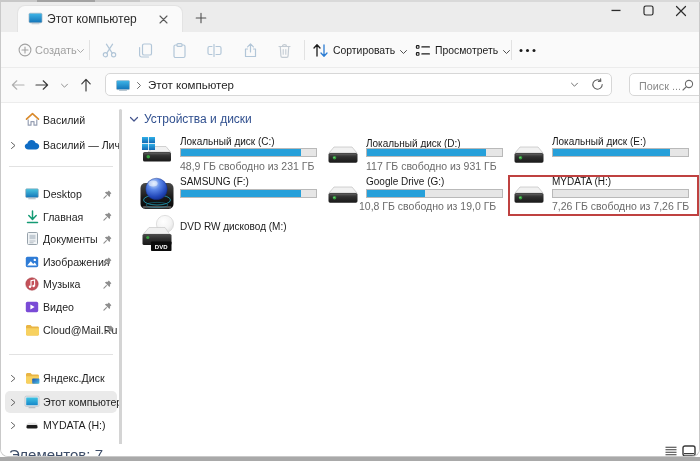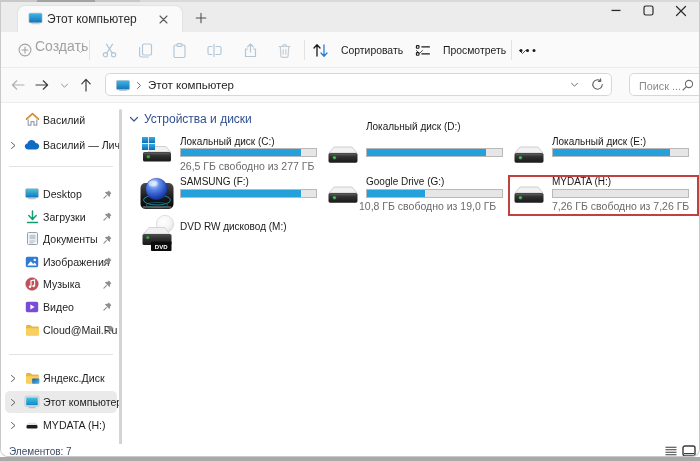--- a/index.html
+++ b/index.html
@@ -33,21 +33,21 @@
 #content { left:0; top:101px; width:698px; height:341px; background:#fff; }
 #statusbar { left:0; top:442px; width:698px; height:13px; background:#fff; }
 .sep { width:1px; background:#e2e2e2; }
 .icn { position:absolute; }
 .sbitem { position:absolute; left:0; width:118px; height:22px; overflow:hidden; }
 .sbtext { position:absolute; left:42px; top:50%; transform:translateY(-50%);
   font-size:10.6px; color:#1f1f1f; white-space:nowrap; }
 .tile-label { position:absolute; font-size:10px; color:#191919; white-space:nowrap; }
 .tile-sub { position:absolute; font-size:10.5px; color:#6b6b6b; white-space:nowrap; }
 .tbi { top:9.5px; }
-.tgrp { display:flex; align-items:center; gap:12px; font-size:10.4px; color:#1b1b1b; }
+.tgrp { display:flex; align-items:center; gap:4px; font-size:10.4px; color:#1b1b1b; }
 .bar { position:absolute; width:137px; height:9px; border:1px solid #b9b9b9; background:#e6e6e6; }
 .barfill { position:absolute; top:0; left:0; height:7px; background:#26a0da; }
 </style>
 </head>
 <body>
 <div id="stage">
 <svg width="0" height="0" style="position:absolute">
   <defs>
     <g id="symchev">
           <path d="M1.5 1.5 L5 4.5 L1.5 7.5" fill="none" stroke="#5f5f5f" stroke-width="1" stroke-linecap="round" stroke-linejoin="round"></path>
@@ -104,21 +104,21 @@
       <rect x="1" y="1" width="9" height="9" rx="1.8" fill="none" stroke="#2c2c2c" stroke-width="1.2"></rect>
     </svg>
     <svg class="abs" style="left:674px;top:2.5px" width="12" height="12" viewBox="0 0 12 12">
       <path d="M1.5 1.5 L10.5 10.5 M10.5 1.5 L1.5 10.5" stroke="#2c2c2c" stroke-width="1.2" stroke-linecap="round"></path>
     </svg>
     <div class="abs" id="toolbar">
       <svg class="icn" style="left:17px;top:11px" width="14" height="14" viewBox="0 0 14 14">
         <circle cx="7" cy="7" r="5.9" fill="none" stroke="#a2a2a2" stroke-width="1.1"></circle>
         <path d="M7 4 L7 10 M4 7 L10 7" stroke="#a2a2a2" stroke-width="1.1" stroke-linecap="round"></path>
       </svg>
-      <div class="abs" style="left:34px;top:6px;font-size:14px;color:#a2a2a2">Создать</div>
+      <div class="abs" style="left:34px;top:12px;font-size:11px;color:#a2a2a2">Создать</div>
       <svg class="icn" style="left:75px;top:15.5px" width="9" height="6" viewBox="0 0 9 6">
         <path d="M1.5 1.5 L4.5 4.5 L7.5 1.5" fill="none" stroke="#ababab" stroke-width="1" stroke-linecap="round" stroke-linejoin="round"></path>
       </svg>
       <div class="abs sep" style="left:88px;top:8px;height:20px"></div>
 
       <svg class="icn tbi" style="left:99.5px" width="17" height="17" viewBox="0 0 17 17">
         <circle cx="4.4" cy="12.7" r="2.1" fill="none" stroke="#b2c6d8" stroke-width="1.2"></circle>
         <circle cx="12.6" cy="12.7" r="2.1" fill="none" stroke="#b2c6d8" stroke-width="1.2"></circle>
         <path d="M5.8 11.2 L11.6 2.2 M11.2 11.2 L5.4 2.2" stroke="#b2c6d8" stroke-width="1.2" stroke-linecap="round"></path>
       </svg>
@@ -266,21 +266,21 @@
         <svg class="icn" style="left:101px;top:5.5px" width="11" height="11" viewBox="0 0 11 11">
             <use href="#sympin"></use>
           </svg>
       </div>
 
       <div class="sbitem" style="top:102.5px">
         <svg class="icn" style="left:25px;top:4px" width="13" height="14" viewBox="0 0 13 14">
           <path d="M6.5 1 L6.5 9 M2.8 5.6 L6.5 9.4 L10.2 5.6" fill="none" stroke="#149a74" stroke-width="1.5" stroke-linecap="round" stroke-linejoin="round"></path>
           <path d="M1.5 12.6 L11.5 12.6" stroke="#149a74" stroke-width="1.5" stroke-linecap="round"></path>
         </svg>
-        <div class="sbtext">Загрузки</div>
+        <div class="sbtext">Главная</div>
         <svg class="icn" style="left:101px;top:5.5px" width="11" height="11" viewBox="0 0 11 11">
             <use href="#sympin"></use>
           </svg>
       </div>
 
       <div class="sbitem" style="top:125px">
         <svg class="icn" style="left:25px;top:3px" width="13" height="15" viewBox="0 0 13 15">
           <rect x="1.5" y="1.5" width="10" height="12" rx="1" fill="#f2f5f7" stroke="#97a2ab" stroke-width="1"></rect>
           <rect x="3.5" y="3.8" width="6" height="4.4" fill="#c3ccd4"></rect>
           <path d="M3.5 10 L9.5 10 M3.5 11.8 L7.5 11.8" stroke="#aab4bc" stroke-width="0.9"></path>
@@ -403,29 +403,30 @@
         <circle cx="7.3" cy="21.8" r="1.8" fill="#35a23e"></circle>
         <rect x="1" y="2" width="6.1" height="6.1" fill="url(#wlg)"></rect>
         <rect x="7.9" y="2" width="6.1" height="6.1" fill="url(#wlg)"></rect>
         <rect x="1" y="8.9" width="6.1" height="6.1" fill="url(#wlg)"></rect>
         <rect x="7.9" y="8.9" width="6.1" height="6.1" fill="url(#wlg)"></rect>
       </svg>
       <div class="tile-label" style="left:179px;top:33px">Локальный диск (C:)</div>
       <div class="bar" style="left:179px;top:45px">
           <div class="barfill" style="width:120px"></div>
         </div>
-      <div class="tile-sub" style="left:179px;top:57px">26,5 ГБ свободно из 277 ГБ</div>
+      <div class="tile-sub" style="left:179px;top:57px">48,9 ГБ свободно из 231 ГБ</div>
 
       <svg class="icn" style="left:326px;top:32px" width="32" height="32" viewBox="0 0 32 32">
           <use href="#gdrive"></use>
         </svg>
-      <div class="tile-label" style="left:365px;top:18px">Локальный диск (D:)</div>
+      <div class="tile-label" style="left:365px;top:35px">Локальный диск (D:)</div>
       <div class="bar" style="left:365px;top:45px">
           <div class="barfill" style="width:119px"></div>
         </div>
+      <div class="tile-sub" style="left:365px;top:57px">117 ГБ свободно из 931 ГБ</div>
 
       <svg class="icn" style="left:512px;top:32px" width="32" height="32" viewBox="0 0 32 32">
           <use href="#gdrive"></use>
         </svg>
       <div class="tile-label" style="left:551px;top:33px">Локальный диск (E:)</div>
       <div class="bar" style="left:551px;top:45px">
           <div class="barfill" style="width:117px"></div>
         </div>
 
       <svg class="icn" style="left:139px;top:72px" width="34" height="37" viewBox="0 0 34 37">
@@ -486,21 +487,21 @@
         <rect x="1.5" y="21" width="29" height="11" rx="1.5" fill="url(#drvg)"></rect>
         <circle cx="6.8" cy="24.5" r="1.6" fill="#35a23e"></circle>
         <rect x="10" y="28.5" width="20.5" height="9.5" rx="0.8" fill="#0b0b0b"></rect>
         <text x="20.2" y="35.8" font-family="Liberation Sans, sans-serif" font-size="6" font-weight="bold" fill="#ffffff" text-anchor="middle">DVD</text>
       </svg>
       <div class="tile-label" style="left:179px;top:118px">DVD RW дисковод (M:)</div>
 
       <div class="abs" style="left:506.5px;top:71.5px;width:191px;height:41px;border:2px solid #bf4140"></div>
     </div>
     <div class="abs" id="statusbar">
-      <div class="abs" style="left:8px;top:1.5px;font-size:10px;color:#3d4d68">Элементов: 7</div>
+      <div class="abs" style="left:8px;top:1.5px;font-size:15px;color:#3d4d68">Элементов: 7</div>
       <svg class="icn" style="left:664px;top:2px" width="12" height="10" viewBox="0 0 12 10">
         <path d="M0.5 1.2 L11.5 1.2 M0.5 3.7 L11.5 3.7 M0.5 6.2 L11.5 6.2 M0.5 8.7 L11.5 8.7" stroke="#3a3a3a" stroke-width="1.1"></path>
       </svg>
       <svg class="icn" style="left:681px;top:1px" width="14" height="12" viewBox="0 0 14 12">
         <rect x="1" y="1" width="12" height="10" rx="2" fill="none" stroke="#3a3a3a" stroke-width="1.4"></rect>
         <path d="M2 8.6 L12 8.6" stroke="#3a3a3a" stroke-width="1.1"></path>
       </svg>
     </div>
   </div>
   <div class="abs" id="topstrip1"></div>

